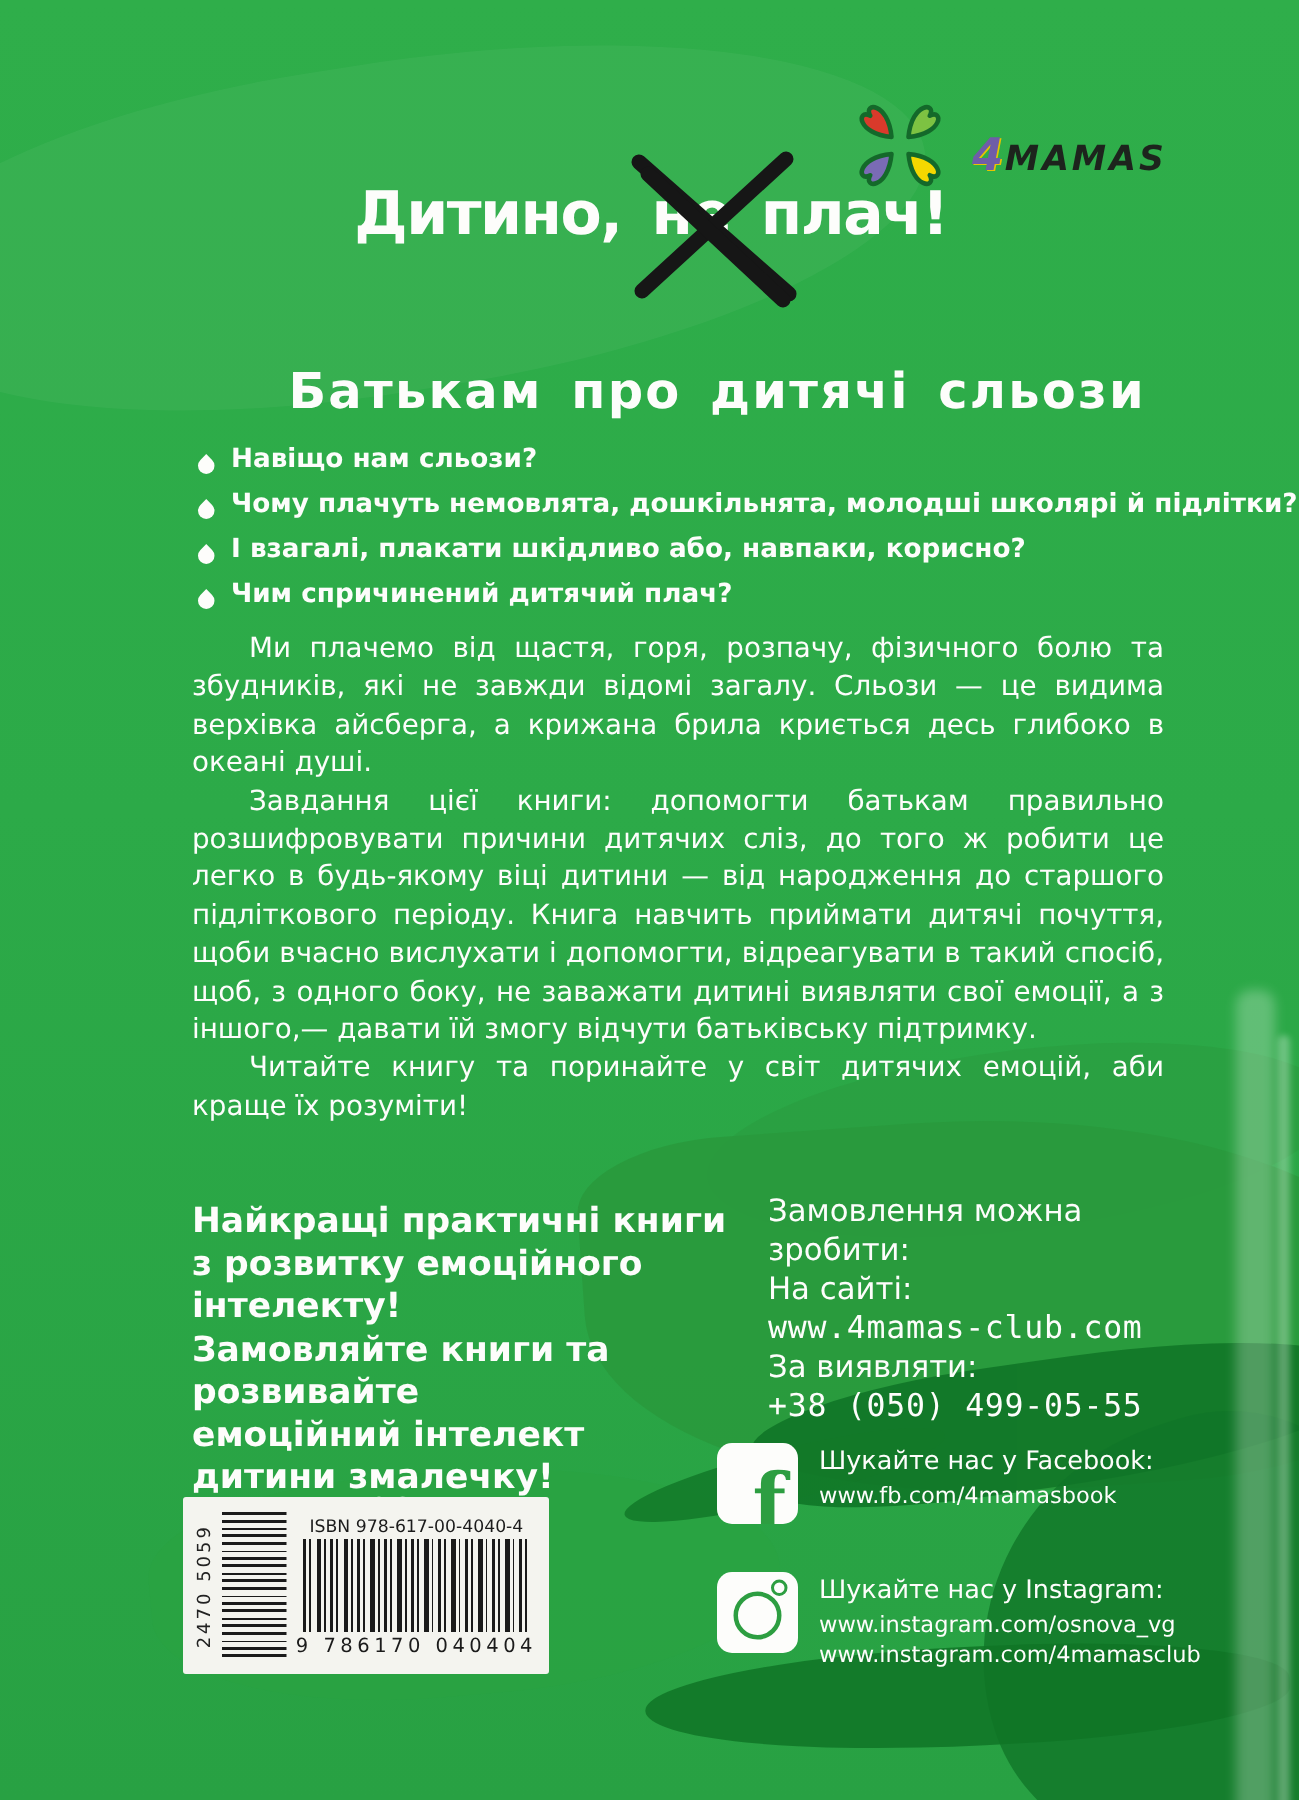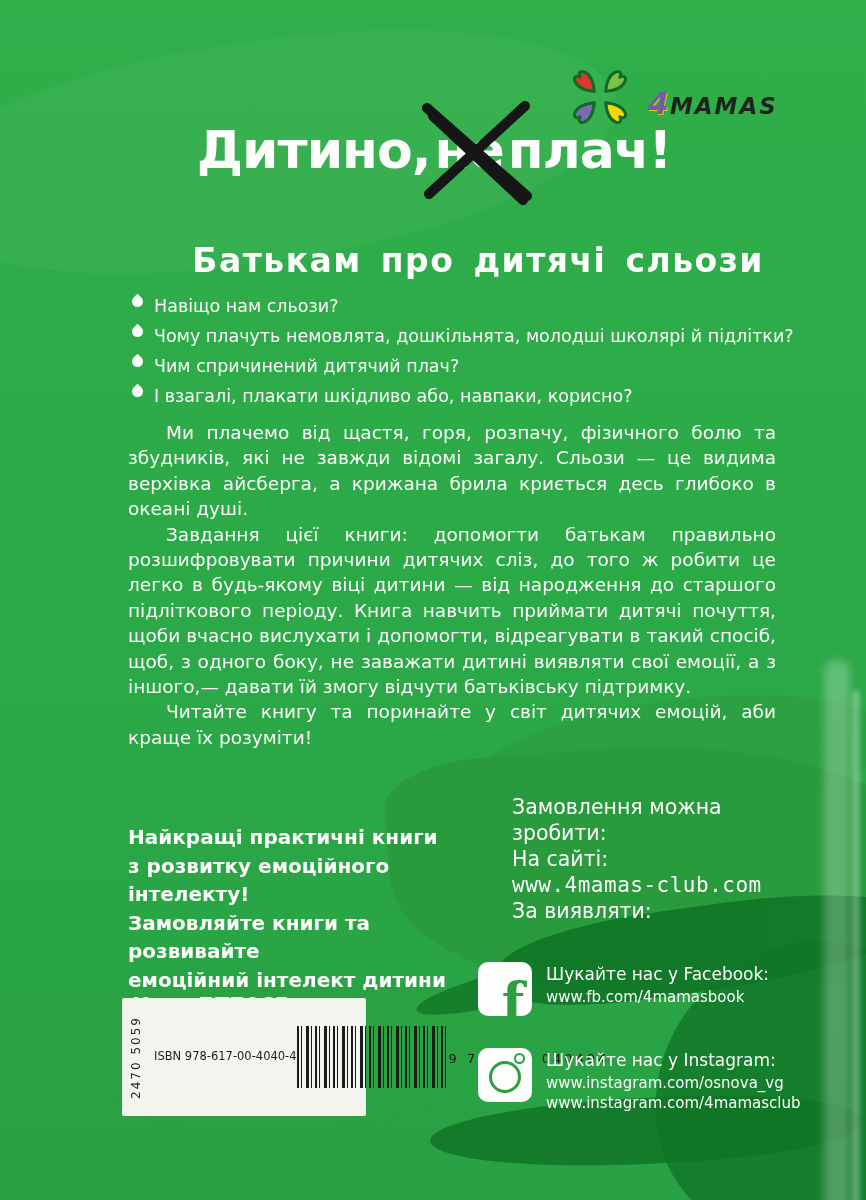--- a/index.html
+++ b/index.html
@@ -38,54 +38,54 @@
 
   
   .logo{position:absolute;left:556px;top:56px;display:flex;align-items:center;gap:4px;}
   .brand{display:flex;align-items:baseline;margin-top:14px;}
   .brand .digit{font-style:italic;font-weight:bold;font-size:30px;color:#6f5da8;
     text-shadow:1px 1px 0 #e8c400;margin-right:1px;}
   .brand .name{font-style:italic;font-weight:600;font-size:23px;color:#1d241d;letter-spacing:2px;}
 
   
   .title{position:absolute;left:104px;top:120px;width:660px;
-    display:flex;justify-content:center;align-items:flex-start;gap:4px;
-    font-weight:bold;font-size:52px;color:#fdfdfb;white-space:nowrap;letter-spacing:-1px;}
+    display:flex;justify-content:center;align-items:flex-start;gap:20px;
+    font-weight:bold;font-size:40px;color:#fdfdfb;white-space:nowrap;letter-spacing:-1px;}
   .crossed-wrap{position:relative;display:inline-block;}
   .x-mark{position:absolute;left:-22px;top:-28px;width:128px;height:118px;pointer-events:none;}
   .subtitle{position:absolute;left:104px;top:241px;width:660px;text-align:right;
     font-weight:bold;font-size:33px;color:#fdfdfb;letter-spacing:1.5px;word-spacing:6px;}
 
   
   .bullets{position:absolute;left:132px;top:296px;width:660px;list-style:none;margin:0;padding:0;
     color:#fdfdfb;font-size:17.5px;}
-  .bullets li{margin-bottom:10px;white-space:nowrap;display:flex;align-items:flex-start;}
+  .bullets li{margin-bottom:10px;white-space:nowrap;display:flex;align-items:flex-end;font-weight:bold;}
   .drop{display:inline-block;width:11px;height:11px;background:#fdfdfb;
     border-radius:0 50% 50% 50%;transform:rotate(45deg);margin-right:11px;flex:0 0 auto;}
 
   
   .paras{position:absolute;left:128px;top:420px;width:648px;color:#fdfdfb;
     font-size:18.5px;line-height:25.4px;text-align:justify;}
   .paras p{margin:0;text-indent:38px;}
 
   
   .promo{position:absolute;left:128px;top:800px;width:360px;color:#fdfdfb;
-    font-weight:bold;font-size:20px;line-height:28.5px;margin-top:23px;}
+    font-weight:bold;font-size:23px;line-height:28.5px;}
   .order{position:absolute;left:480px;top:794px;width:310px;color:#fdfdfb;font-size:20.5px;line-height:26px;margin-left:32px;}
   .order .mono{font-family:"DejaVu Sans Mono","Liberation Mono",monospace;font-weight:normal;font-size:21px;letter-spacing:.5px;}
 
   
   .code-label{position:absolute;left:132px;top:994px;color:#fdfdfb;font-weight:bold;font-size:21px;}
   .barcode-panel{position:absolute;left:122px;top:998px;width:244px;height:118px;background:#f4f4ef;
     border-radius:2px;display:flex;align-items:center;padding:6px 8px;box-sizing:border-box;gap:6px;}
   .side-num{writing-mode:vertical-rl;transform:rotate(180deg);font-size:12px;color:#222;
     letter-spacing:2px;line-height:12px;}
   .side-bars{width:48px;height:98px;
     background:repeating-linear-gradient(180deg,#1b1b1b 0 2px,transparent 2px 5px,#1b1b1b 5px 7px,transparent 7px 11px,#1b1b1b 11px 12px,transparent 12px 15px);}
-  .ean{flex:1;display:flex;align-items:center;}
+  .ean{flex:1;display:flex;flex-direction:column;align-items:center;}
   .isbn{font-size:11.5px;color:#1b1b1b;margin-bottom:2px;white-space:nowrap;}
   .ean-bars{width:152px;height:62px;
     background:repeating-linear-gradient(90deg,#1b1b1b 0 2px,transparent 2px 4px,#1b1b1b 4px 5px,transparent 5px 9px,#1b1b1b 9px 12px,transparent 12px 14px,#1b1b1b 14px 15px,transparent 15px 18px);}
   .ean-digits{font-size:13px;color:#1b1b1b;letter-spacing:3px;margin-top:2px;white-space:nowrap;}
 
   
   .social{position:absolute;left:478px;display:flex;gap:14px;align-items:flex-start;}
   .fb{top:962px;} .ig{top:1048px;}
   .soc-icon{width:54px;height:54px;background:#fdfdfb;border-radius:10px;position:relative;overflow:hidden;flex:0 0 auto;}
   .fb-f{position:absolute;right:8px;bottom:-12px;font-weight:bold;font-size:52px;color:#2d9e41;
@@ -149,25 +149,25 @@
     <li>
       <span class="drop"></span>
       <span>Навіщо нам сльози?</span>
       </li>
     <li>
       <span class="drop"></span>
       <span>Чому плачуть немовлята, дошкільнята, молодші школярі й підлітки?</span>
       </li>
     <li>
       <span class="drop"></span>
+      <span>І взагалі, плакати шкідливо або, навпаки, корисно?</span>
+      </li>
+    <li>
+      <span class="drop"></span>
       <span>Чим спричинений дитячий плач?</span>
-      </li>
-    <li>
-      <span class="drop"></span>
-      <span>І взагалі, плакати шкідливо або, навпаки, корисно?</span>
       </li>
   </ul>
 
   <div class="paras">
     <p>Ми плачемо від щастя, горя, розпачу, фізичного болю та збудників, які не завжди відомі загалу. Сльози — це видима верхівка айсберга, а крижана брила криється десь глибоко в океані душі.</p>
     <p>Завдання цієї книги: допомогти батькам правильно розшифровувати причини дитячих сліз, до того ж робити це легко в будь-якому віці дитини — від народження до старшого підліткового періоду. Книга навчить приймати дитячі почуття, щоби вчасно вислухати і допомогти, відреагувати в такий спосіб, щоб, з одного боку, не заважати дитині виявляти свої емоції, а з іншого,— давати їй змогу відчути батьківську підтримку.</p>
     <p>Читайте книгу та поринайте у світ дитячих емоцій, аби краще їх розуміти!</p>
   </div>
 
   <div class="promo">
@@ -175,20 +175,21 @@
     <div>з розвитку емоційного інтелекту!</div>
     <div>Замовляйте книги та розвивайте</div>
     <div>емоційний інтелект дитини змалечку!</div>
   </div>
 
   <div class="order">
     <div>Замовлення можна зробити:</div>
     <div>На сайті:</div>
     <div class="mono">www.4mamas-club.com</div>
     <div>За виявляти:</div>
+    <div class="mono">+38 (050) 499-05-55</div>
   </div>
 
   <div class="code-label">Код: ДТБ065</div>
   <div class="barcode-panel">
     <div class="side-num">2470 5059</div>
     <div class="side-bars"></div>
     <div class="ean">
       <div class="isbn">ISBN 978-617-00-4040-4</div>
       <div class="ean-bars"></div>
       <div class="ean-digits">9 786170 040404</div>

